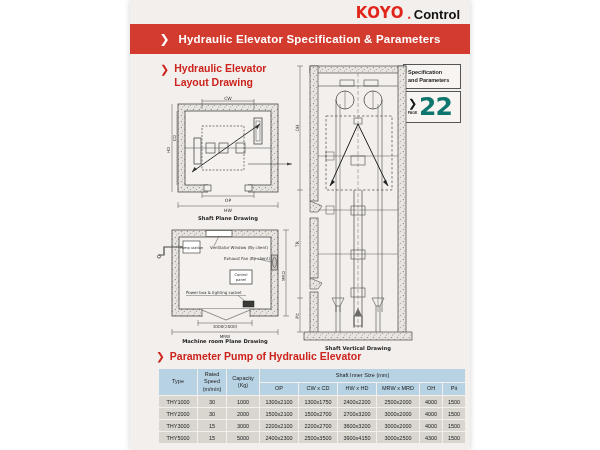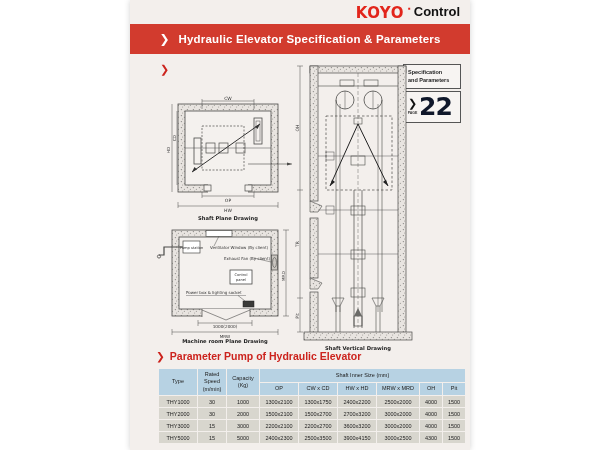--- a/index.html
+++ b/index.html
@@ -1,21 +1,21 @@
 <!DOCTYPE html>
 <html><head>
 <meta charset="utf-8">
 <style>
   html,body{margin:0;padding:0;background:#fff;}
   #canvas{position:relative;width:600px;height:450px;background:#ffffff;overflow:hidden;
           font-family:"Liberation Sans","DejaVu Sans",sans-serif;}
   .page{position:absolute;left:130px;top:0;width:340px;height:450px;background:#f3efec;
         box-shadow:0 0 6px rgba(0,0,0,.18);}
   
-  .logo{position:absolute;top:4px;right:10px;display:flex;align-items:flex-start;gap:3px;}
+  .logo{position:absolute;top:4px;right:10px;display:flex;align-items:flex-end;gap:3px;}
   .logo .koyo{color:#e2251b;font-weight:bold;font-size:15px;letter-spacing:.5px;font-family:"DejaVu Sans",sans-serif;}
   .logo .dot{color:#e2251b;font-size:8px;vertical-align:super;font-weight:bold;margin-left:1px;}
   .logo .elev{color:#111;font-weight:bold;font-size:13px;}
   .banner{position:absolute;top:24px;left:0;width:100%;height:30px;background:#d23b2e;
           display:flex;align-items:center;justify-content:center;gap:9px;}
   .banner .arr{color:#fff;font-weight:bold;font-size:12px;}
   .banner .txt{color:#fff;font-weight:bold;font-size:11.5px;letter-spacing:.2px;text-align:right;}
   
   .sec-title{position:absolute;display:flex;gap:5px;color:#cc231d;font-weight:bold;}
   .sec-title .arr{color:#cc231d;font-weight:bold;}
@@ -24,21 +24,21 @@
   .title-table{left:26px;top:350px;font-size:10.5px;}
   
   .badge{position:absolute;top:64px;right:9px;width:58px;}
   .badge .b1{border:1px solid #555;background:#f7f4f2;padding:3px 2px;text-align:left;
              font-size:5.5px;font-weight:bold;color:#222;line-height:1.5;padding-left:4px;}
   .badge .b2{border:1px solid #555;background:#f7f4f2;margin-top:2px;height:30px;
              display:flex;align-items:center;padding:0 2px;}
   .badge .b2 .left{display:flex;flex-direction:column;align-items:center;width:13px;}
   .badge .b2 .arr{font-size:11px;font-weight:bold;color:#111;line-height:1;}
   .badge .b2 .pg{font-size:3.5px;font-weight:bold;color:#333;margin-top:2px;}
-  .badge .b2 .num{font-size:25px;font-weight:bold;color:#0f172a;line-height:1;
+  .badge .b2 .num{font-size:25px;font-weight:bold;color:#0f766e;line-height:1;
                   font-family:"DejaVu Sans",sans-serif;letter-spacing:-1px;}
   
   svg{position:absolute;}
   svg text{font-family:"DejaVu Sans",sans-serif;fill:#333;}
   .cap{font-weight:bold;fill:#222;}
   
   .ptable{position:absolute;left:28px;top:368px;border-collapse:separate;border-spacing:1px;}
   .ptable th{background:#b7d2e3;font-size:5.5px;font-weight:normal;color:#222;
              padding:2px 1px;text-align:center;line-height:1.35;}
   .ptable td{background:#d8d6ce;font-size:5.5px;color:#222;padding:2.5px 1px;text-align:center;}
@@ -55,20 +55,24 @@
       <span class="elev">Control</span>
     </div>
 
     <div class="banner">
       <span class="arr">❯</span>
       <span class="txt">Hydraulic Elevator Specification &amp; Parameters</span>
     </div>
 
     <div class="sec-title title-layout">
       <span class="arr">❯</span>
+      <div>
+        <div>Hydraulic Elevator</div>
+        <div>Layout Drawing</div>
+      </div>
     </div>
 
     <div class="badge">
       <div class="b1">
         <div>Specification</div>
         <div>and Parameters</div>
       </div>
       <div class="b2">
         <div class="left">
           <span class="arr">❯</span>

